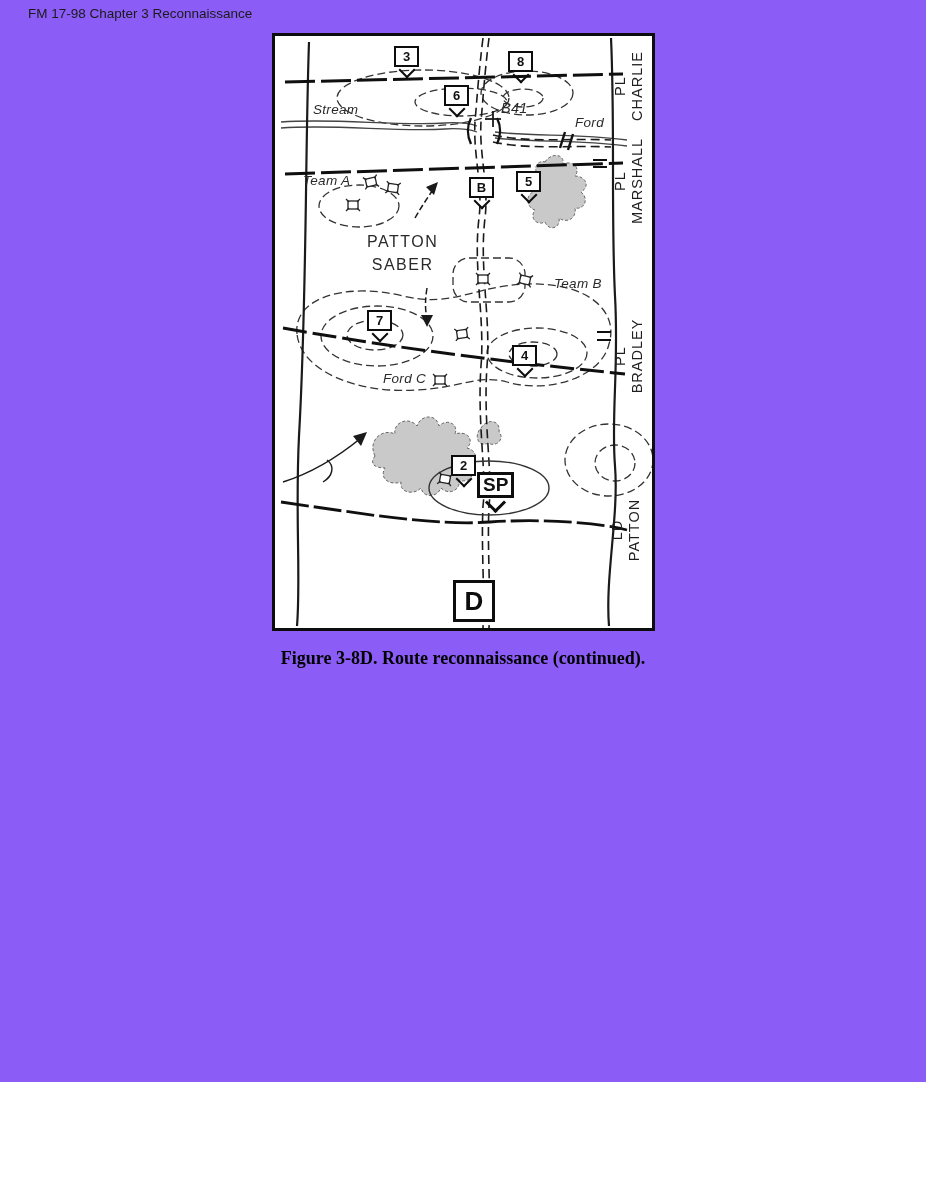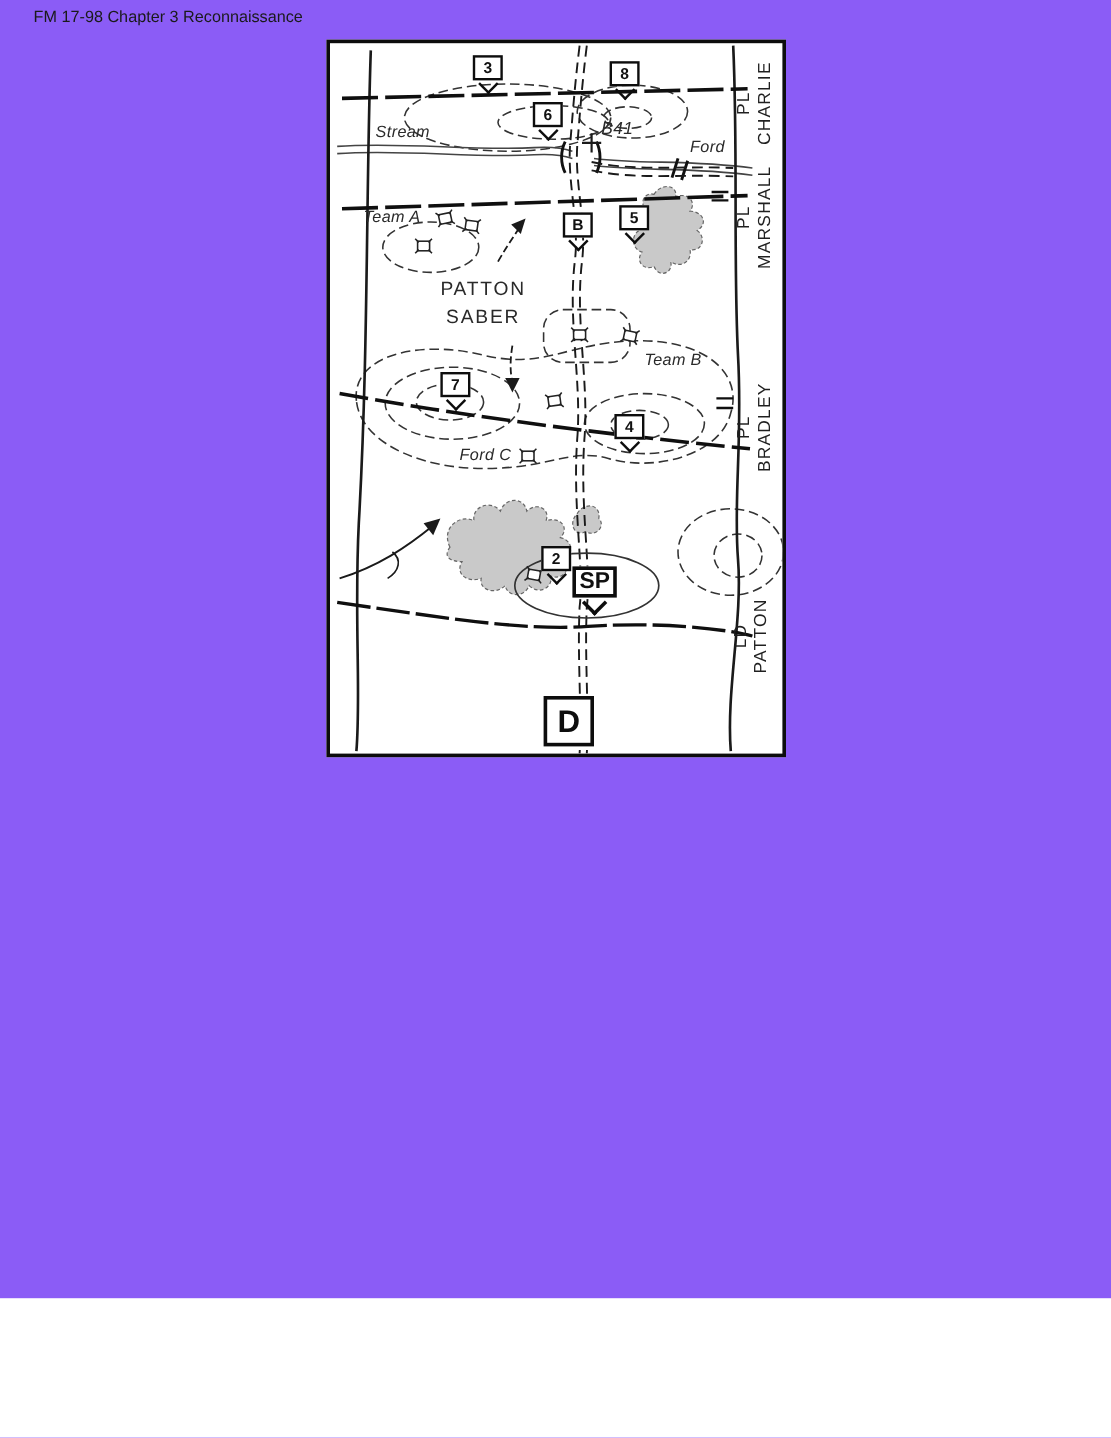--- a/index.html
+++ b/index.html
@@ -145,21 +145,21 @@
           <use href="#us" transform="translate(187,298) rotate(-8)"></use>
           <use href="#us" transform="translate(165,344)"></use>
           <use href="#us" transform="translate(170,443) rotate(10)"></use>
         </g>
       </svg>
 
       <div class="mlabel" style="left:38px;top:66px;">Stream</div>
       <div class="mlabel" style="left:226px;top:64px;font-size:14.5px;">B41</div>
       <div class="mlabel" style="left:300px;top:79px;">Ford</div>
       <div class="mlabel" style="left:28px;top:137px;">Team A</div>
-      <div class="mlabel" style="left:262px;top:240px;margin-top:16px;">Team B</div>
+      <div class="mlabel" style="left:279px;top:240px;">Team B</div>
       <div class="mlabel" style="left:108px;top:335px;">Ford C</div>
 
       <div class="route-label" style="left:92px;top:194px;">
         <span class="sh" style="display:block;">PATTON</span>
         <span class="sh" style="display:block;">SABER</span>
       </div>
 
       <div class="pl-label" style="left:354px;top:50px;">
         <span class="sh">PL</span>
         <span class="sh">CHARLIE</span>
@@ -211,14 +211,15 @@
       </div>
       <div class="marker big" style="left:202px;top:436px;">
         <div class="mbox">SP</div>
         <div class="mpin"></div>
       </div>
 
       <div class="frame-letter">D</div>
     </div>
   </div>
 
+  <div class="caption">Figure 3-8D. Route reconnaissance (continued).</div>
   <div class="ftr">3-20</div>
 </div>
 
 </body></html>

